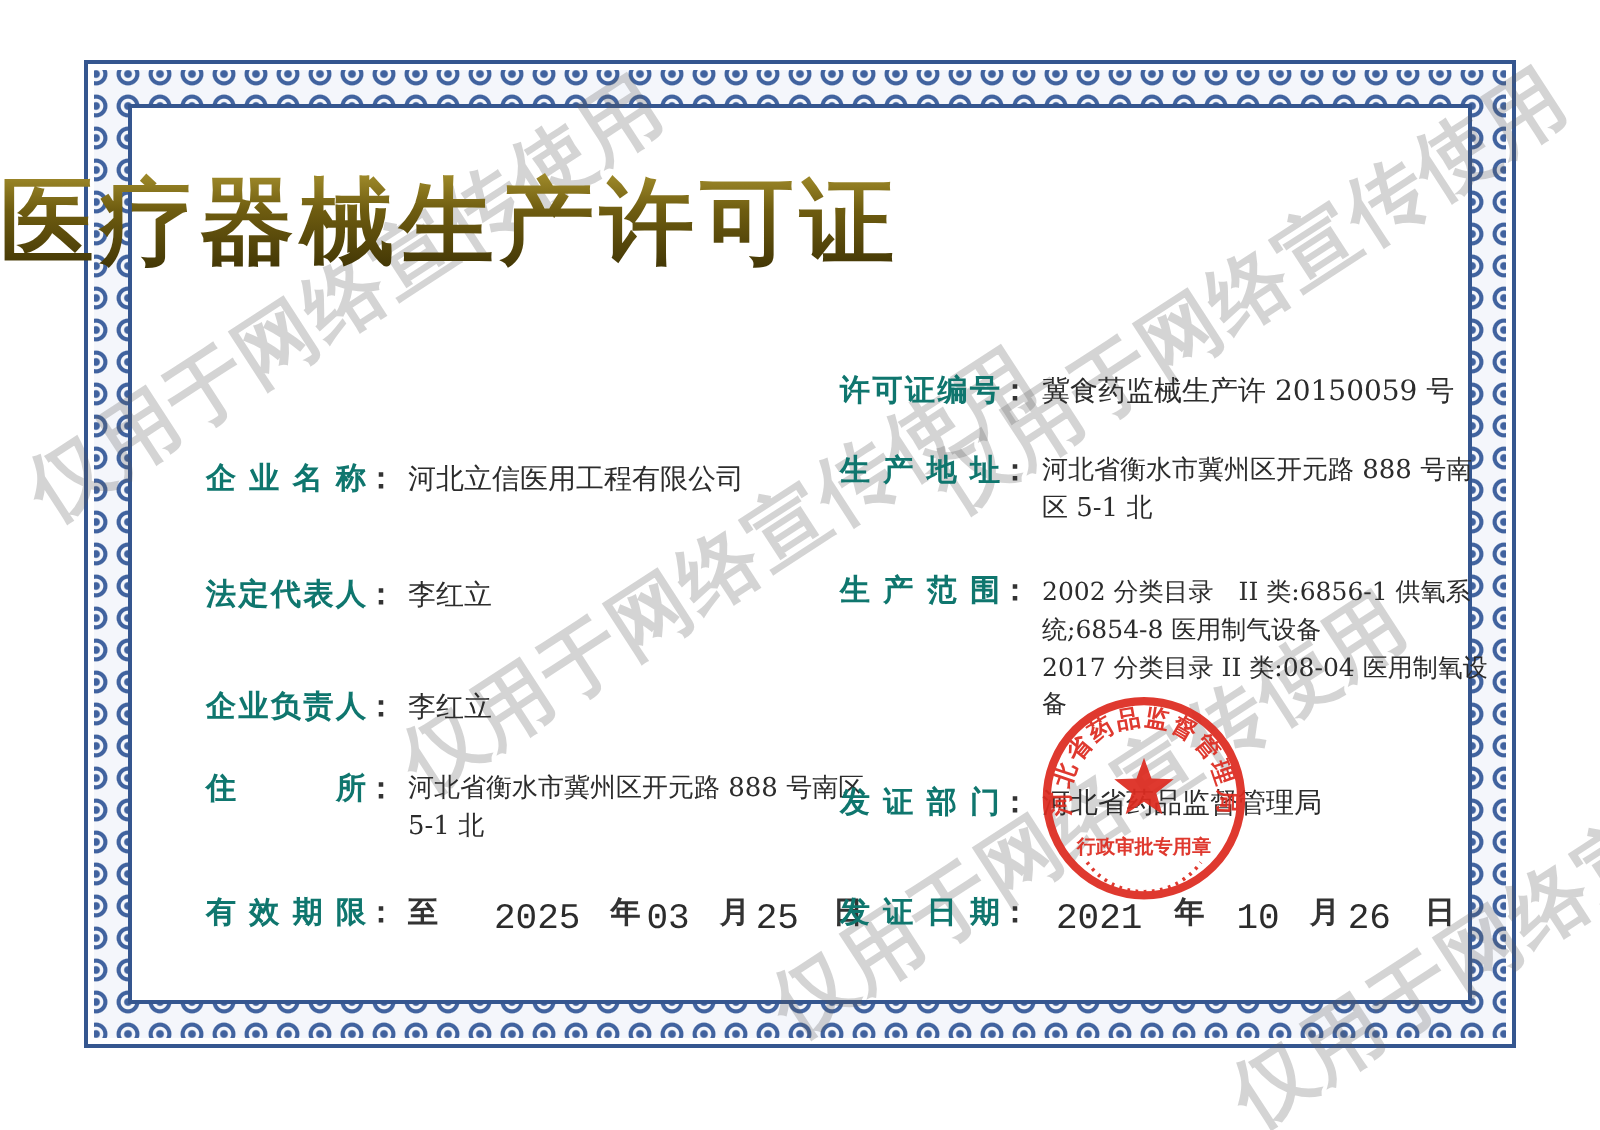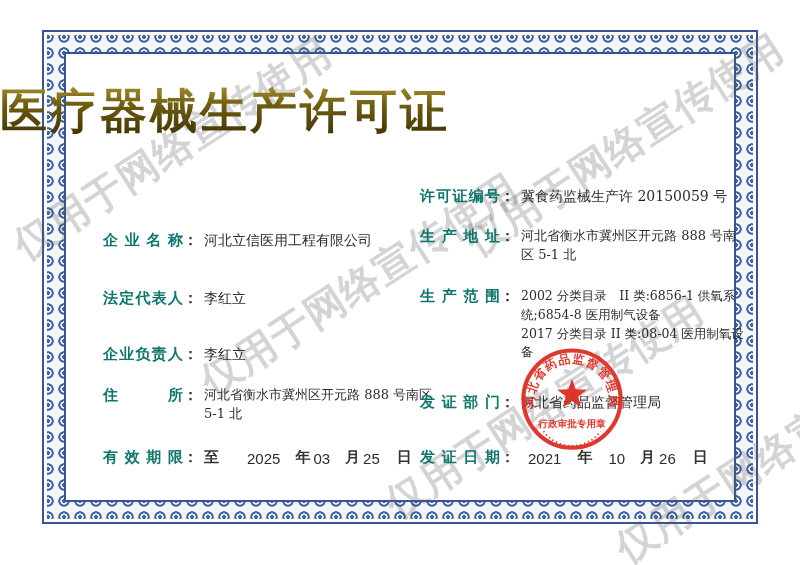--- a/index.html
+++ b/index.html
@@ -55,21 +55,21 @@
     text-align:justify;text-align-last:justify;
   }
   .colon{font-weight:bold;flex:none;color:#333;}
   .val{
     font-family:"DejaVu Serif", serif;color:#2c2c2c;
     margin-left:6px;font-size:14px;padding-top:1px;
   }
   .val.small{font-size:13px;line-height:1.45;}
   .val.tiny{font-size:12.5px;line-height:1.5;}
   .scope-line{margin:0;}
-  .num{font-family:Liberation Sans, sans-serif;position:relative;top:2px;font-size:15px;color:#2c2c2c;}
+  .num{font-family:Liberation Mono, monospace;position:relative;top:2px;font-size:18px;color:#2c2c2c;}
   .unit{font-weight:bold;color:#333;}
   .prefix{font-weight:bold;color:#333;}
 
   
   .seal{position:absolute;left:517px;top:345px;width:110px;height:110px;z-index:5;opacity:.93;}
 
   
   .footer{
     position:absolute;left:0;right:0;top:526px;z-index:4;
     text-align:center;font-size:14.5px;font-weight:bold;

